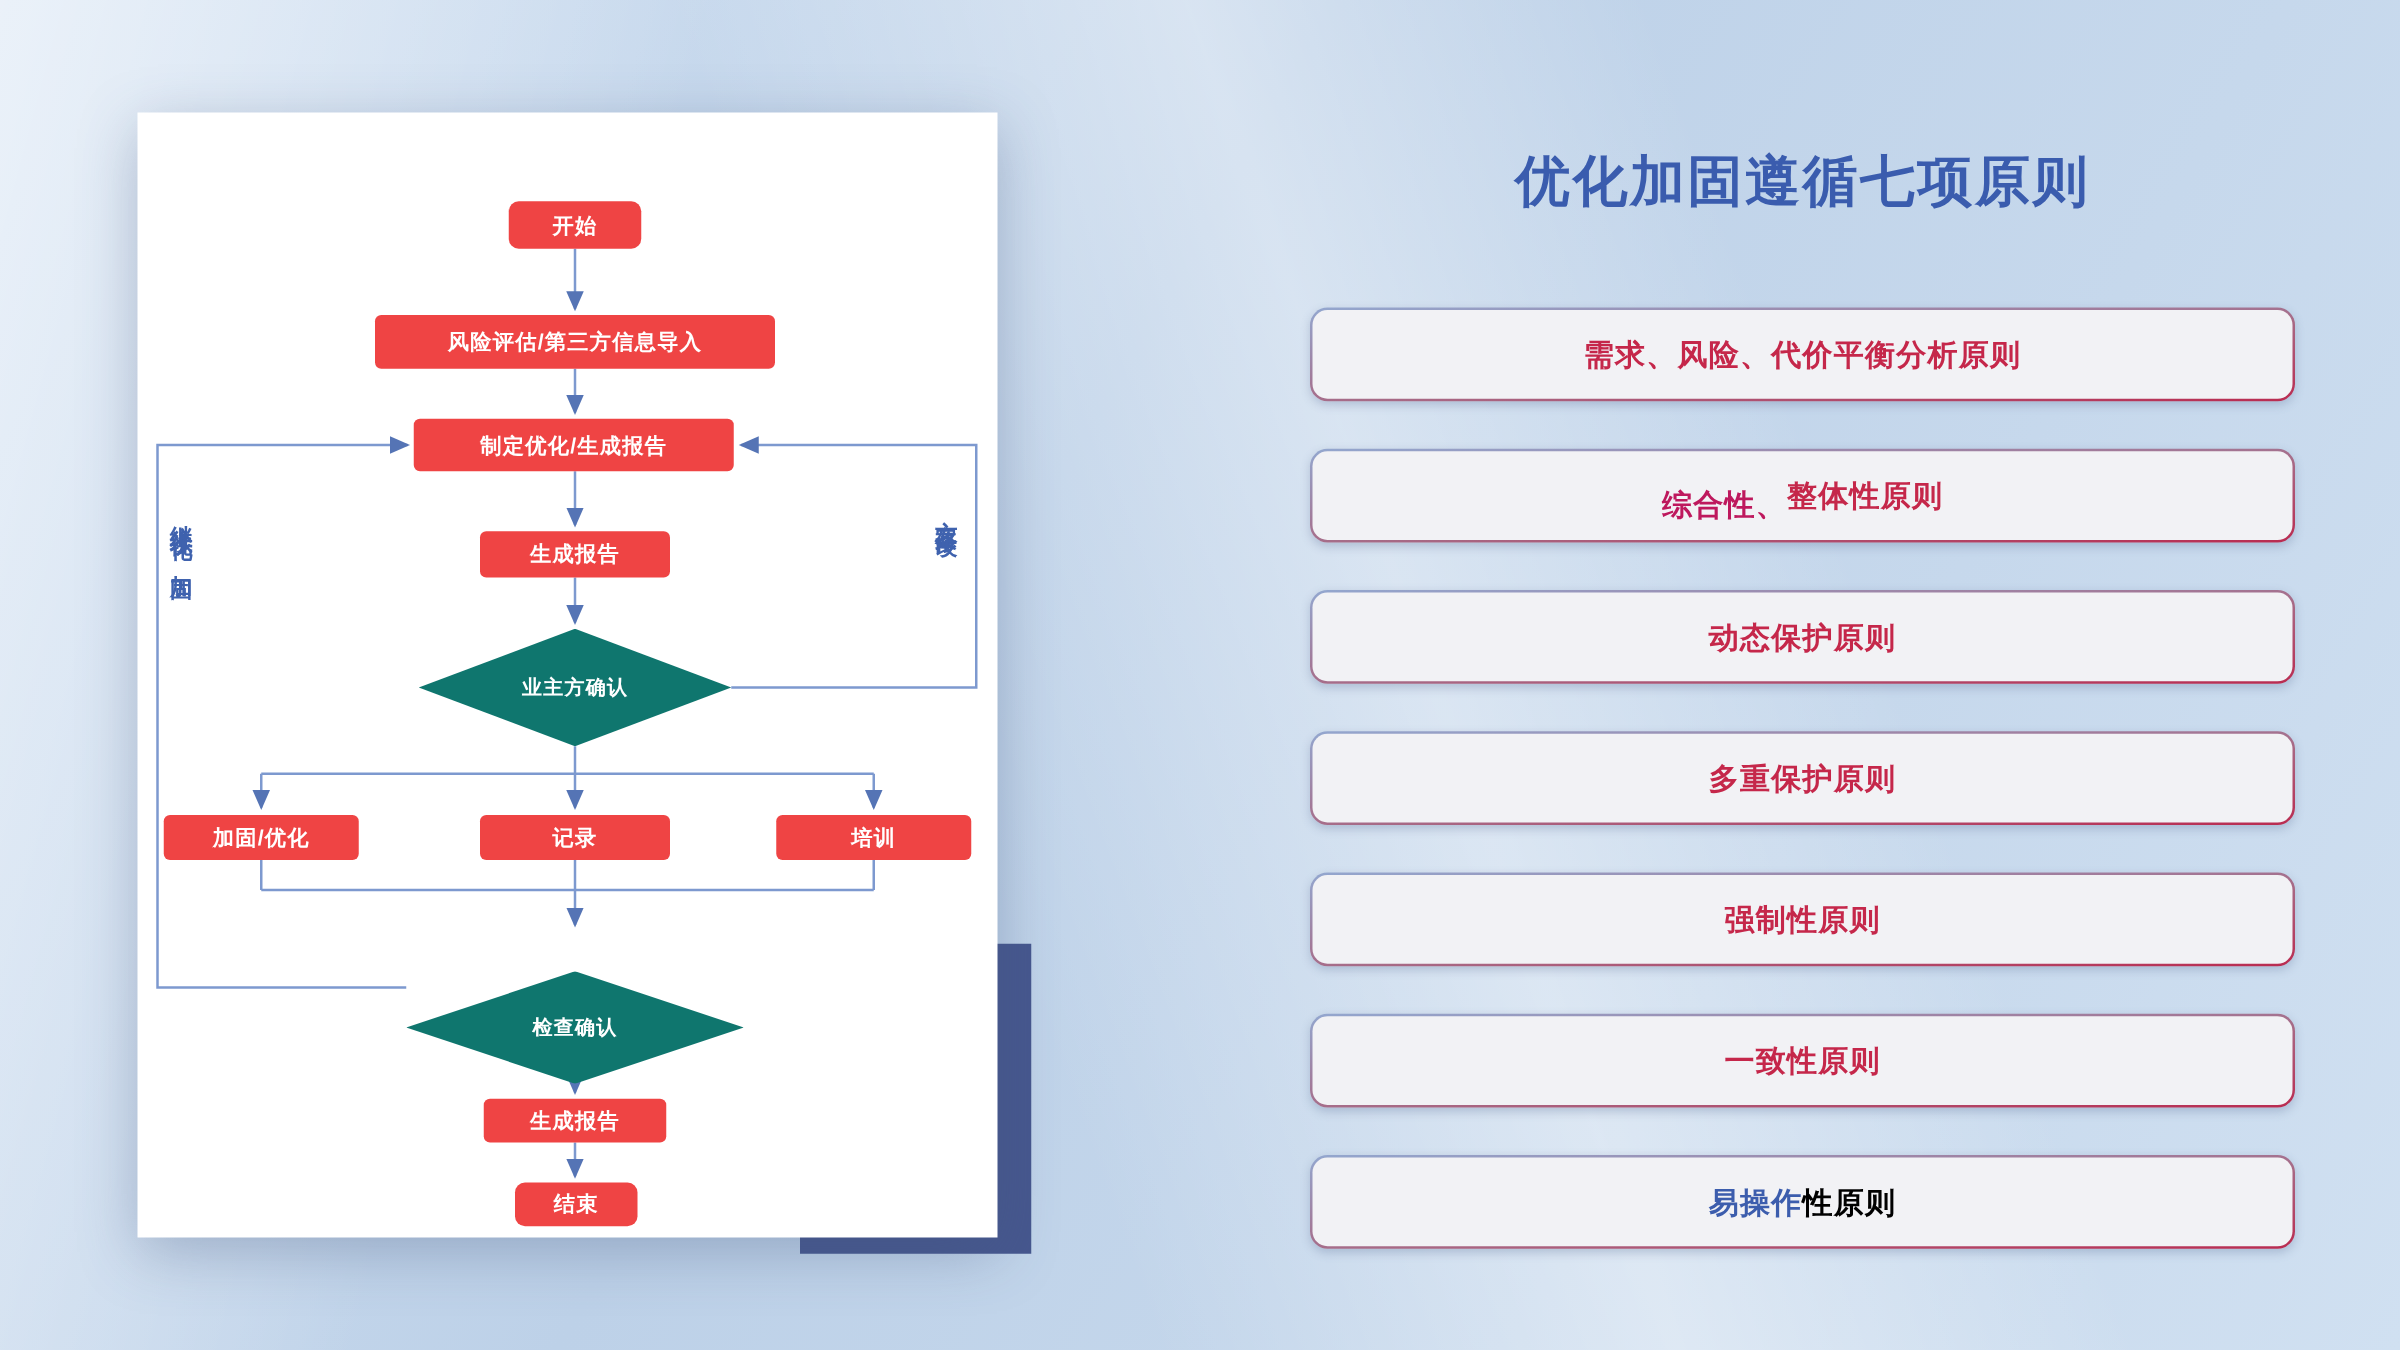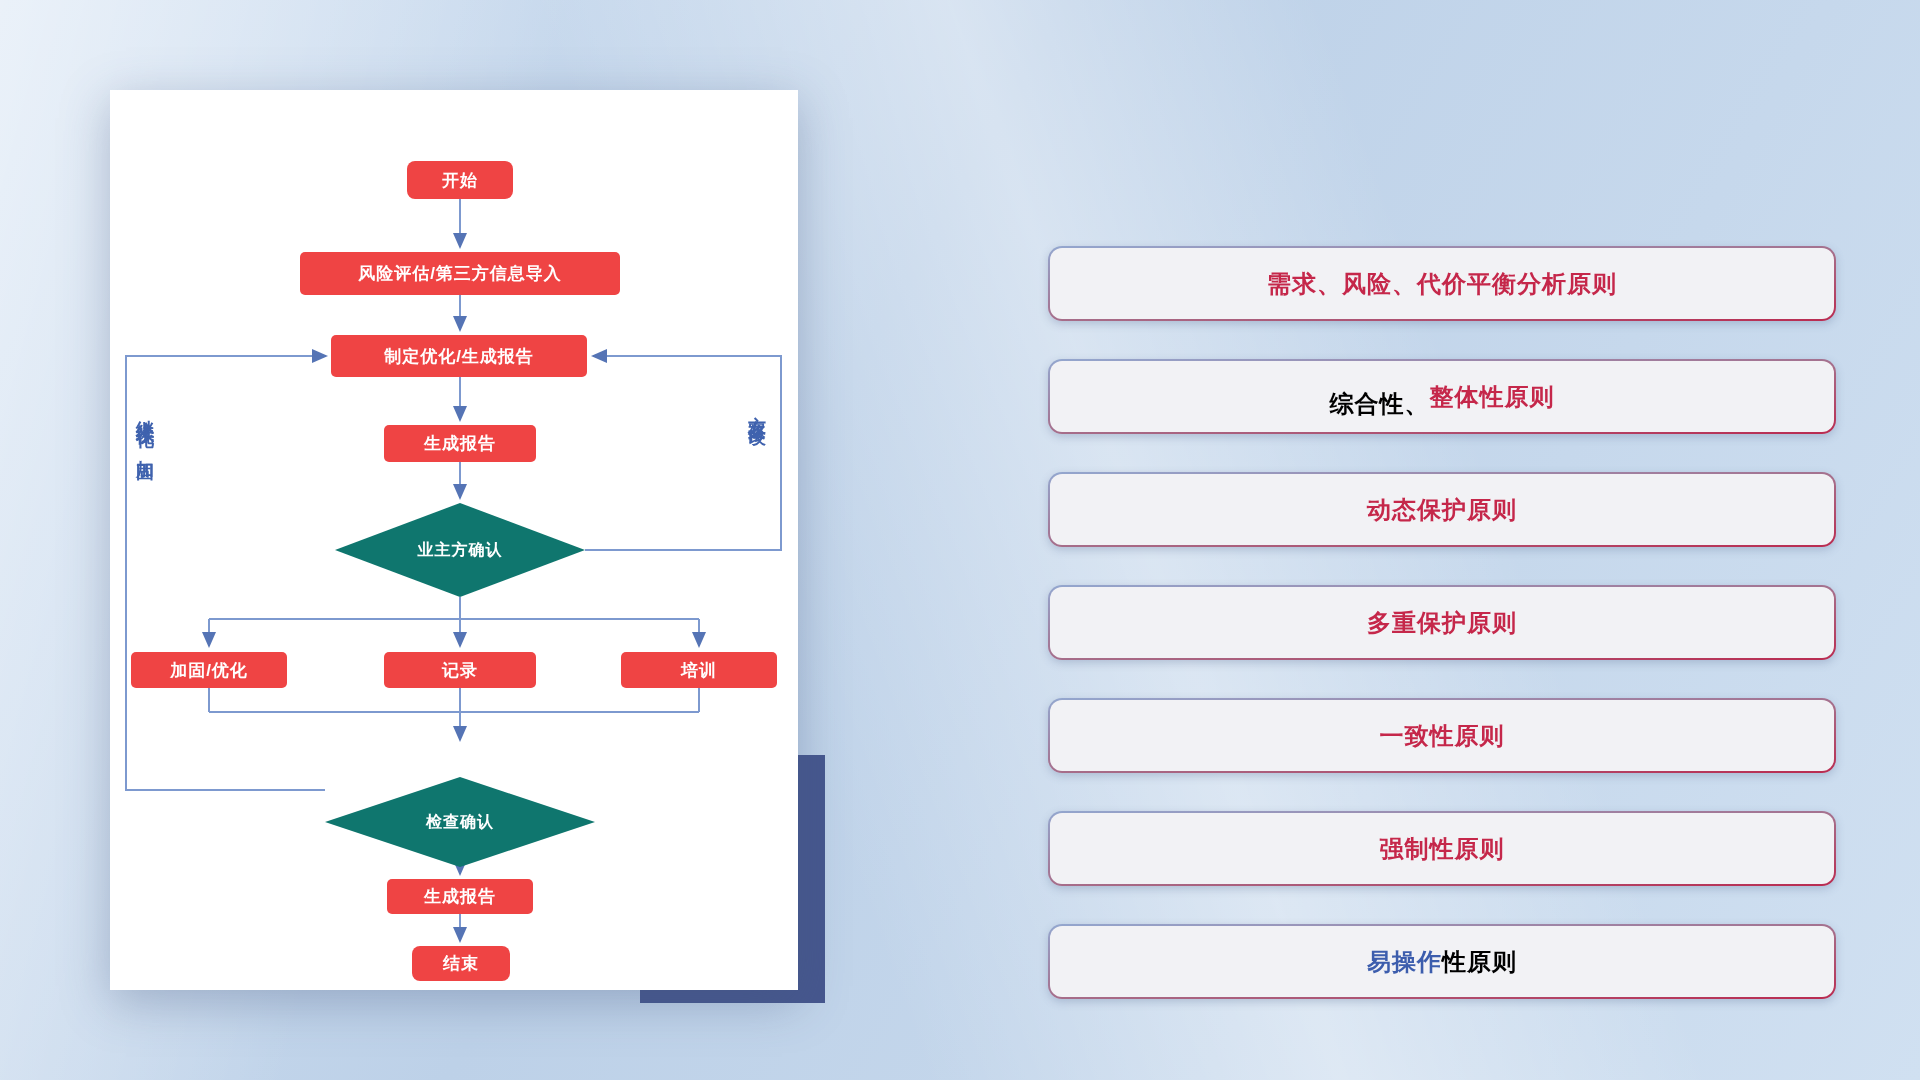--- a/index.html
+++ b/index.html
@@ -147,50 +147,51 @@
 
     <div class="node pill" style="left:302px;top:856px;width:98px;height:35px">结束</div>
 
     <div class="vlabel" style="left:26px;top:315px;height:160px">继续优化/加固</div>
 
     <div class="vlabel" style="left:638px;top:312px;height:120px">方案修改</div>
 
   </div>
 
   <div class="panel">
+    <div class="panel-title">优化加固遵循七项原则</div>
     <div class="principles" id="principles">
         <div class="p-box-border">
           <div class="p-box">
             <span style="color: rgb(197, 39, 74);">需求、风险、代价平衡分析原则</span>
           </div>
         </div>
         <div class="p-box-border">
           <div class="p-box">
-            <span style="color: #000000; margin-top: 15px;">综合性、</span>
+            <span style="color: #be185d; margin-top: 15px;">综合性、</span>
             <span style="color: rgb(197, 39, 74);">整体性原则</span>
           </div>
         </div>
         <div class="p-box-border">
           <div class="p-box">
             <span style="color: rgb(197, 39, 74);">动态保护原则</span>
           </div>
         </div>
         <div class="p-box-border">
           <div class="p-box">
             <span style="color: rgb(197, 39, 74);">多重保护原则</span>
           </div>
         </div>
         <div class="p-box-border">
           <div class="p-box">
+            <span style="color: rgb(197, 39, 74);">强制性原则</span>
+          </div>
+        </div>
+        <div class="p-box-border">
+          <div class="p-box">
             <span style="color: rgb(197, 39, 74);">一致性原则</span>
-          </div>
-        </div>
-        <div class="p-box-border">
-          <div class="p-box">
-            <span style="color: rgb(197, 39, 74);">强制性原则</span>
           </div>
         </div>
         <div class="p-box-border">
           <div class="p-box">
             <span style="color: rgb(60, 93, 173);">易操作</span>
             <span style="color: #000000;">性原则</span>
           </div>
         </div>
       </div>
   </div>

